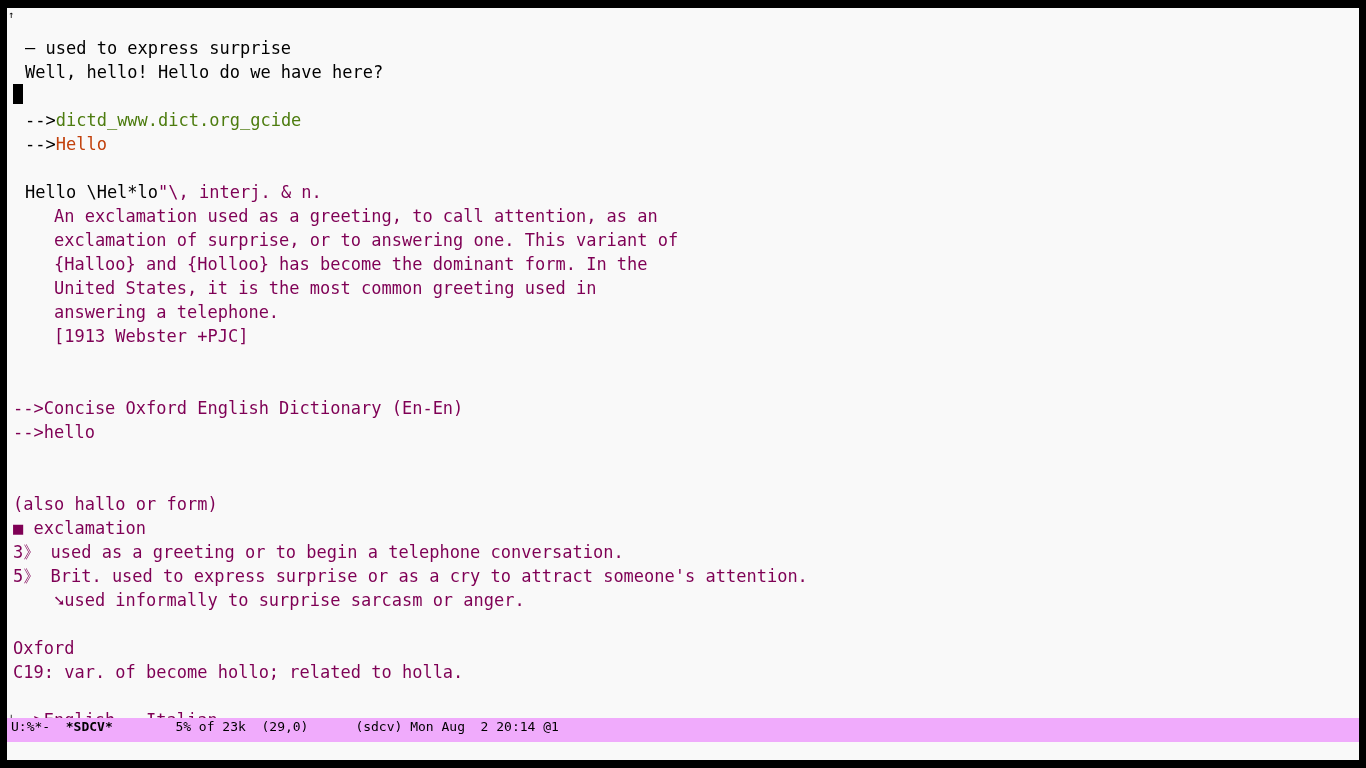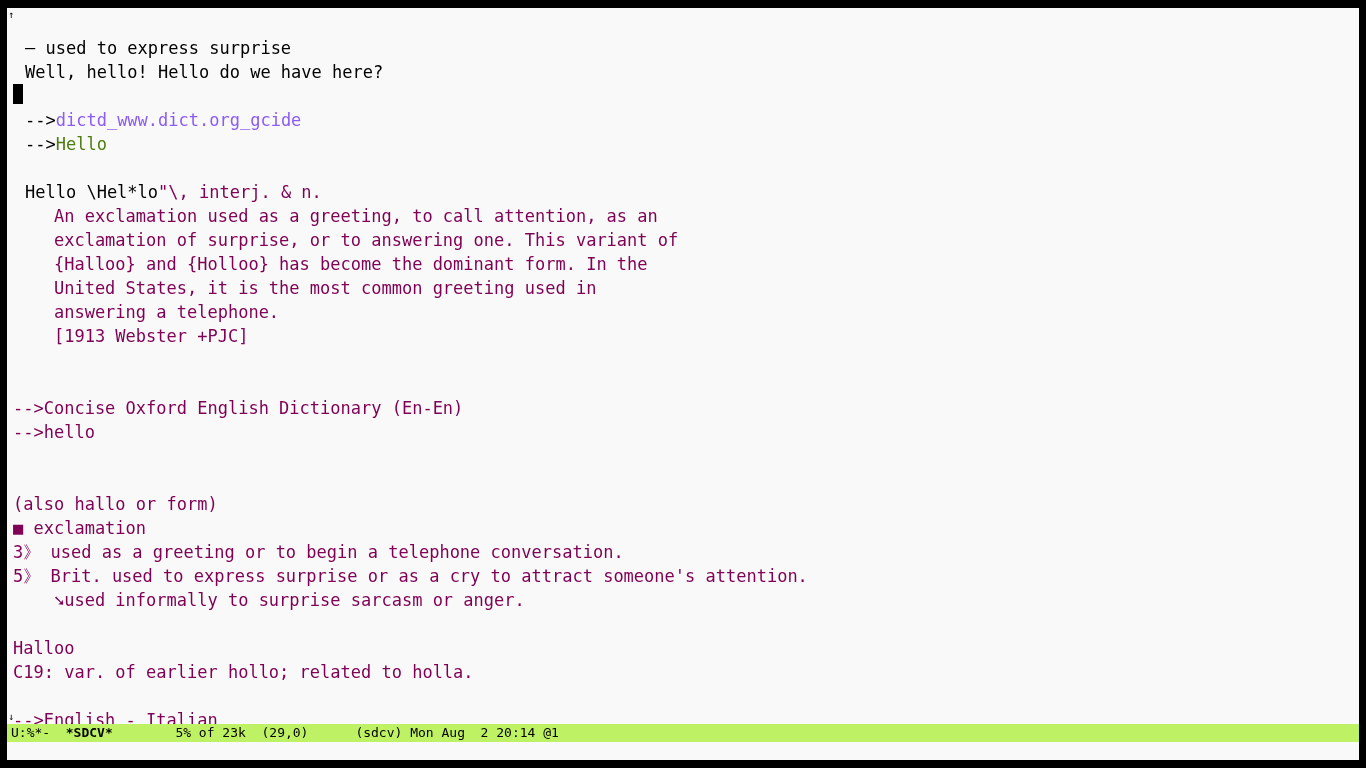--- a/index.html
+++ b/index.html
@@ -21,40 +21,40 @@
     background: #f9f9f9;
     color: #000;
     padding: 4px 0 0 0;
   }
   .content {
     padding: 0 6px;
     white-space: pre;
   }
   .black { color: #000; margin-left: 12px; }
   .maroon { color: #7f0055; }
-  .green { color: #8b5cf6; }
-  .blue { color: #4d7c0f; text-align: center; }
+  .green { color: #4d7c0f; }
+  .blue { color: #c2410c; text-align: center; }
   .cursor {
     display: inline-block;
     width: 10px;
     height: 20px;
     background: #000;
     vertical-align: text-bottom;
     margin-bottom: 2px;
   }
   .modeline {
     position: absolute;
     left: 0;
     right: 0;
     bottom: 18px;
-    background: #bef264;
+    background: #f0abfc;
     color: #000;
     font-size: 13px;
     line-height: 18px;
-    height: 18px;
+    height: 24px;
     padding: 0 4px;
     white-space: pre;
     font-family: "DejaVu Sans Mono", "Liberation Mono", Consolas, monospace;
   }
   .modeline .bold { font-weight: bold; }
   .minibuffer {
     position: absolute;
     left: 0;
     right: 0;
     bottom: 0;
@@ -97,21 +97,21 @@
 <span class="maroon">--&gt;Concise Oxford English Dictionary (En-En)</span>
 <span class="maroon">--&gt;hello</span>
 
 
 <span class="maroon">(also hallo or form)</span>
 <span class="maroon">■ exclamation</span>
 <span class="maroon">3》 used as a greeting or to begin a telephone conversation.</span>
 <span class="maroon">5》 Brit. used to express surprise or as a cry to attract someone's attention.</span>
 <span class="maroon">    ➘used informally to surprise sarcasm or anger.</span>
 
-<span class="maroon">Halloo</span>
-<span class="maroon">C19: var. of earlier hollo; related to holla.</span>
+<span class="maroon">Oxford</span>
+<span class="maroon">C19: var. of become hollo; related to holla.</span>
 
 <span class="maroon">--&gt;English - Italian</span>
 </div>
 
   <div class="modeline"><span>U:%*-  </span><span class="bold">*SDCV*</span><span>        5% of 23k  (29,0)      (sdcv) Mon Aug  2 20:14 @1</span></div>
   <div class="minibuffer"></div>
 </div>
 
 </body></html>

